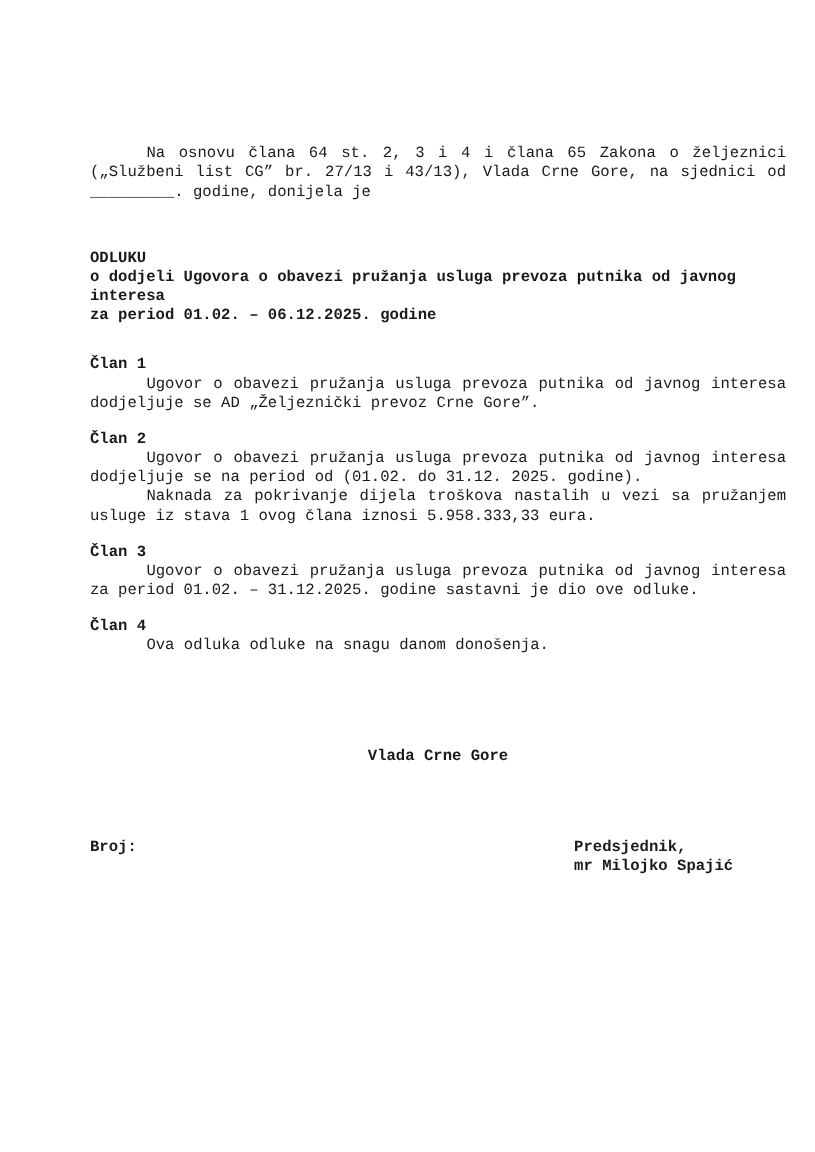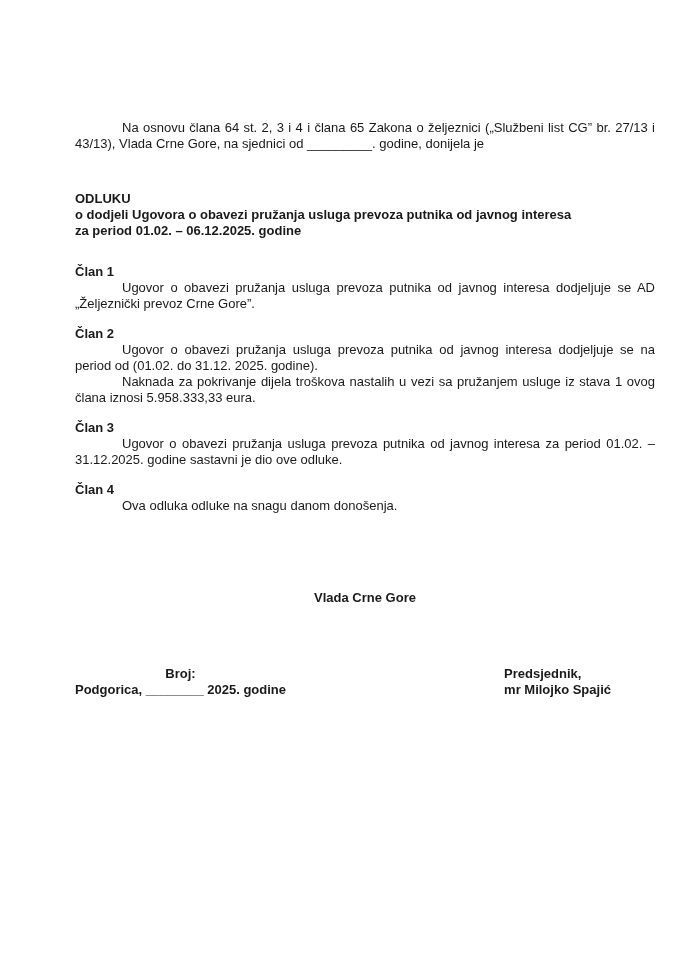--- a/index.html
+++ b/index.html
@@ -15,20 +15,21 @@
     line-height: 16px;
     color: #1a1a1a;
     overflow: hidden;
   }
   .page {
     box-sizing: border-box;
     width: 679px;
     height: 960px;
     padding: 120px 24px 0 75px;
     background: #ffffff;
+    font-family: Liberation Mono, monospace;
   }
   p {
     margin: 0;
   }
   .body-text {
     text-align: justify;
     text-indent: 47px;
   }
   .intro {
     margin-bottom: 0;
@@ -59,21 +60,21 @@
     font-weight: bold;
   }
   .footer {
     margin-top: 60px;
     display: flex;
     justify-content: space-between;
     align-items: flex-start;
     font-weight: bold;
   }
   .footer-left {
-    text-align: center;
+    text-align: right;
   }
   .footer-right {
     margin-right: 44px;
   }
 </style>
 </head>
 <body>
 
 <div class="page">
 
@@ -104,21 +105,20 @@
   <div class="article">
     <h3 class="clan">Član 4</h3>
     <p class="body-text">Ova odluka odluke na snagu danom donošenja.</p>
   </div>
 
   <p class="issuer">Vlada Crne Gore</p>
 
   <div class="footer">
     <div class="footer-left">
       <p>Broj:</p>
-      <p>Podgorica, ________ 2025. godine</p>
     </div>
     <div class="footer-right">
       <p>Predsjednik,</p>
       <p>mr Milojko Spajić</p>
     </div>
   </div>
 
 </div>
 
 </body></html>

